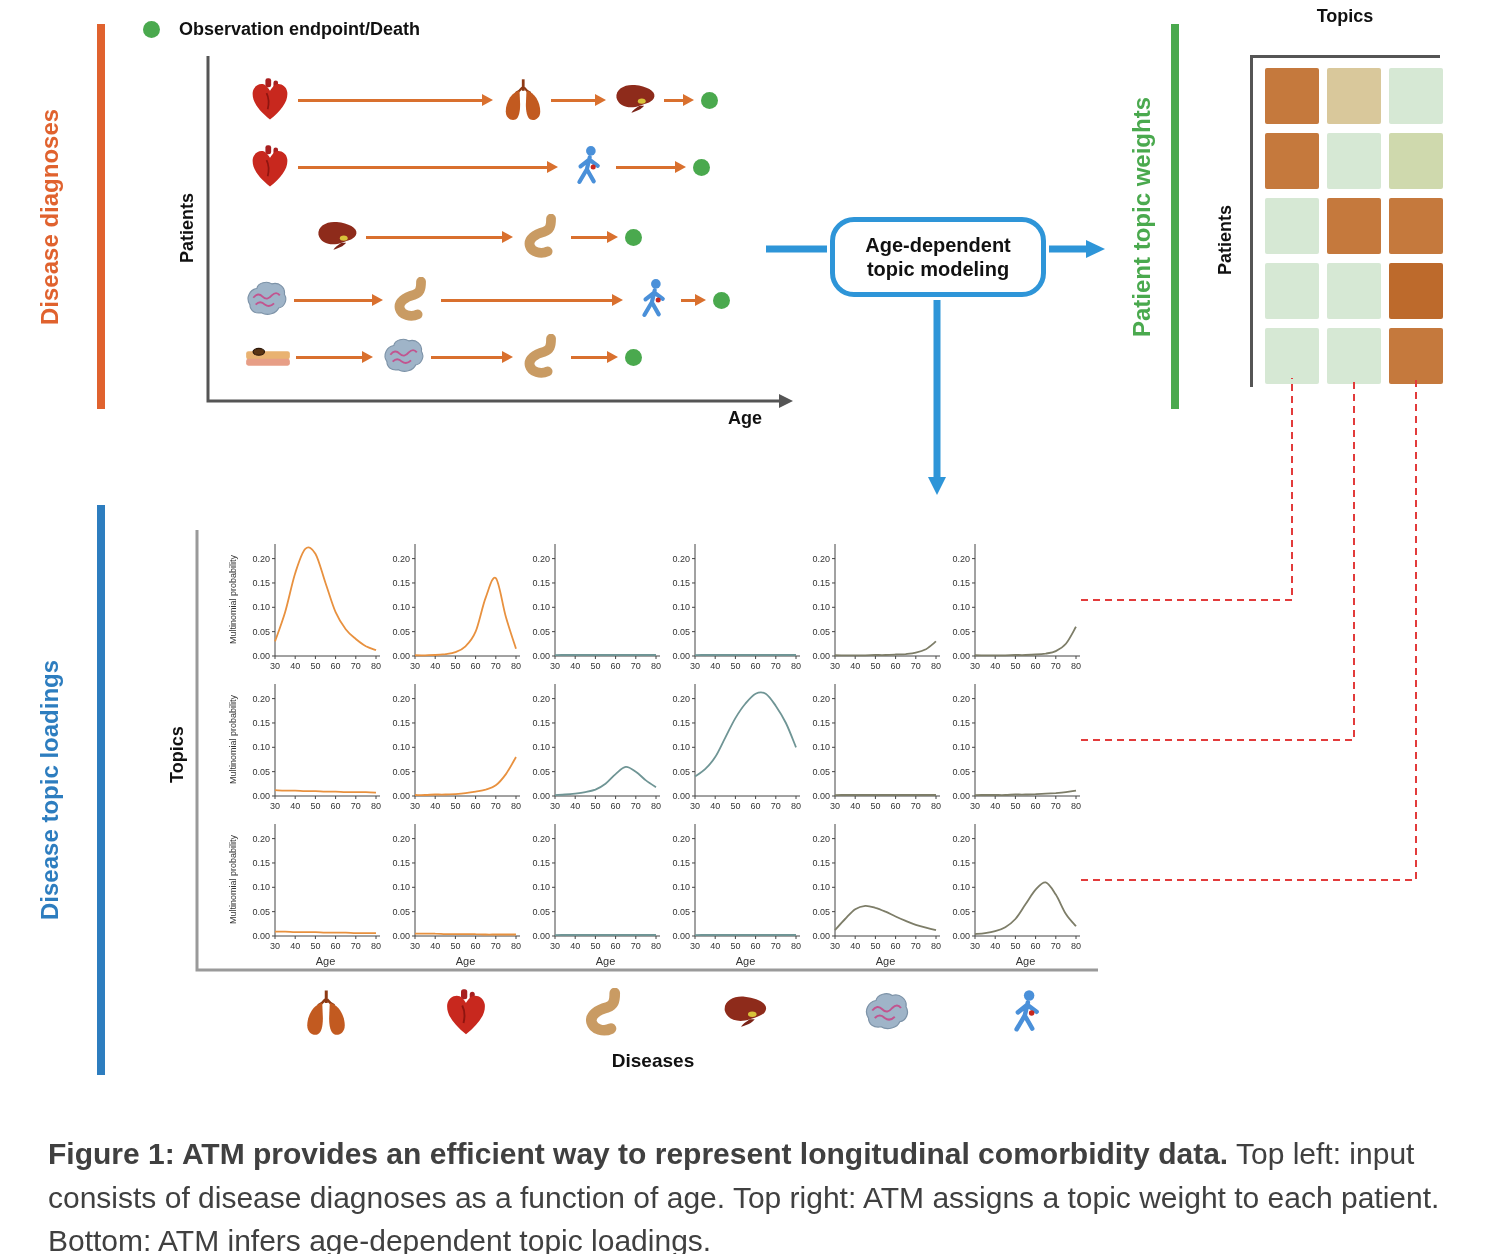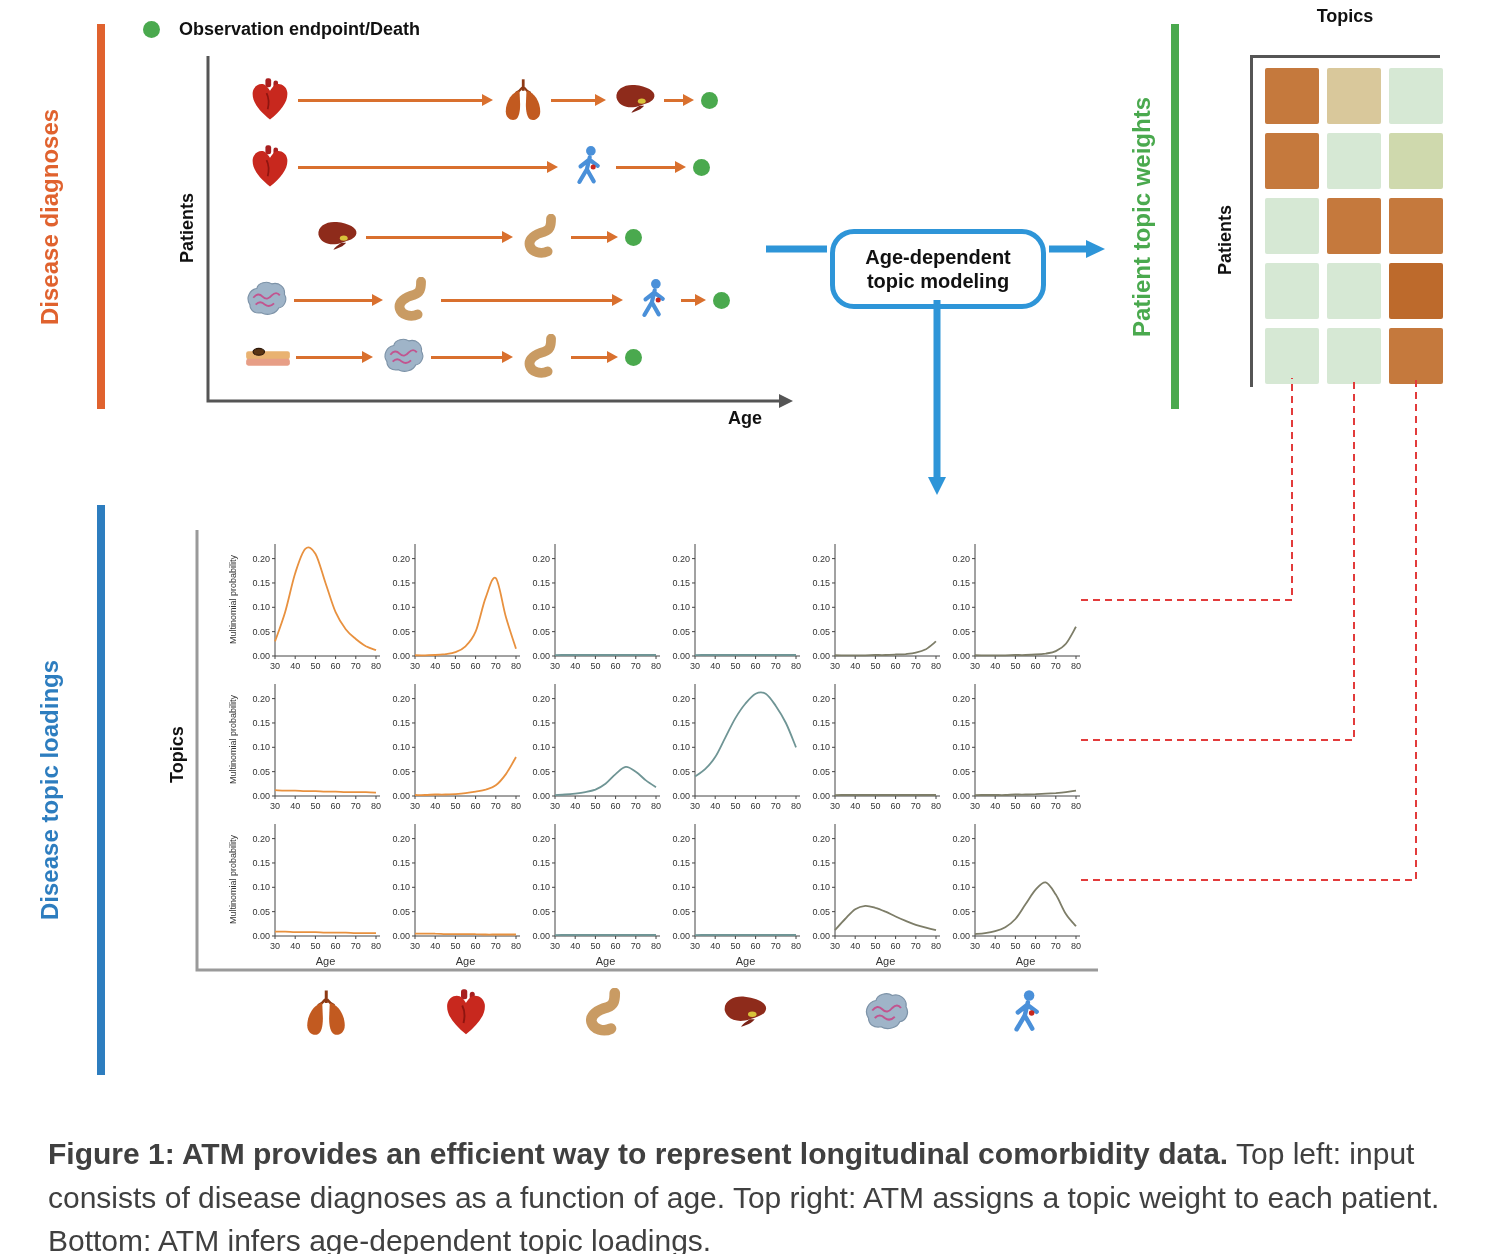--- a/index.html
+++ b/index.html
@@ -19,21 +19,21 @@
           border-top:6px solid transparent;border-bottom:6px solid transparent;}
   #legend{position:absolute;left:143px;top:19px;display:flex;align-items:center;gap:19px;}
   #legend .gdot{position:static;}
   #legend span{font-weight:bold;font-size:18px;}
   #tl-rows{position:absolute;left:205px;top:55px;width:590px;height:350px;}
   #tl-ylabel{left:172px;top:113px;height:230px;width:30px;font-size:18px;}
   #tl-xlabel{position:absolute;left:728px;top:408px;font-weight:bold;font-size:18px;}
   #atm-box{position:absolute;left:830px;top:217px;width:216px;height:80px;
            border:5px solid var(--blue);border-radius:24px;background:#fff;
            display:flex;align-items:center;justify-content:center;text-align:center;
-           font-weight:bold;font-size:20px;line-height:1.2;padding:0 6px;box-sizing:border-box;margin-top:12px;}
+           font-weight:bold;font-size:20px;line-height:1.2;padding:0 6px;box-sizing:border-box;}
   #hm-top-label{position:absolute;left:1250px;top:6px;width:190px;text-align:center;
            font-weight:bold;font-size:18px;}
   #hm-left-label{left:1210px;top:120px;height:240px;width:30px;font-size:18px;}
   #heatmap{position:absolute;left:1250px;top:55px;width:190px;height:332px;
            border-left:3px solid var(--axisdark);border-top:3px solid var(--axisdark);
            box-sizing:border-box;padding:10px 0 0 12px;}
   #heatmap-grid{display:grid;grid-template-columns:repeat(3,54px);grid-auto-rows:56px;gap:9px 8px;}
   .hm-cell{border-radius:2px;}
   #bt-ylabel{left:162px;top:640px;height:230px;width:30px;font-size:18px;}
   #charts{position:absolute;left:225px;top:536px;}
@@ -713,20 +713,21 @@
       <svg width="50" height="50" viewBox="0 0 40 40" style="position: absolute; left: 495.5px; top: 0px;">
         <use href="#sym-liver"></use>
       </svg>
       <svg width="50" height="50" viewBox="0 0 40 40" style="position: absolute; left: 635.5px; top: 0px;">
         <use href="#sym-brain"></use>
       </svg>
       <svg width="50" height="50" viewBox="0 0 40 40" style="position: absolute; left: 775.5px; top: 0px;">
         <use href="#sym-person"></use>
       </svg>
     </div>
+  <div id="diseases-label">Diseases</div>
 
   <svg id="overlay" width="1488" height="1254" xmlns="http://www.w3.org/2000/svg">
     <path d="M208 56 V401 H780" fill="none" style="stroke:var(--axisdark);stroke-width:3"></path>
     <polygon points="779,394 779,408 793,401" style="fill:var(--axisdark)"></polygon>
     <path d="M197 530 V970 H1098" fill="none" style="stroke:var(--axisgray);stroke-width:3"></path>
     <line x1="766" y1="249" x2="827" y2="249" style="stroke:var(--blue);stroke-width:7"></line>
     <line x1="1049" y1="249" x2="1086" y2="249" style="stroke:var(--blue);stroke-width:7"></line>
     <polygon points="1086,240 1086,258 1105,249" style="fill:var(--blue)"></polygon>
     <line x1="937" y1="300" x2="937" y2="477" style="stroke:var(--blue);stroke-width:7"></line>
     <polygon points="928,477 946,477 937,495" style="fill:var(--blue)"></polygon>

